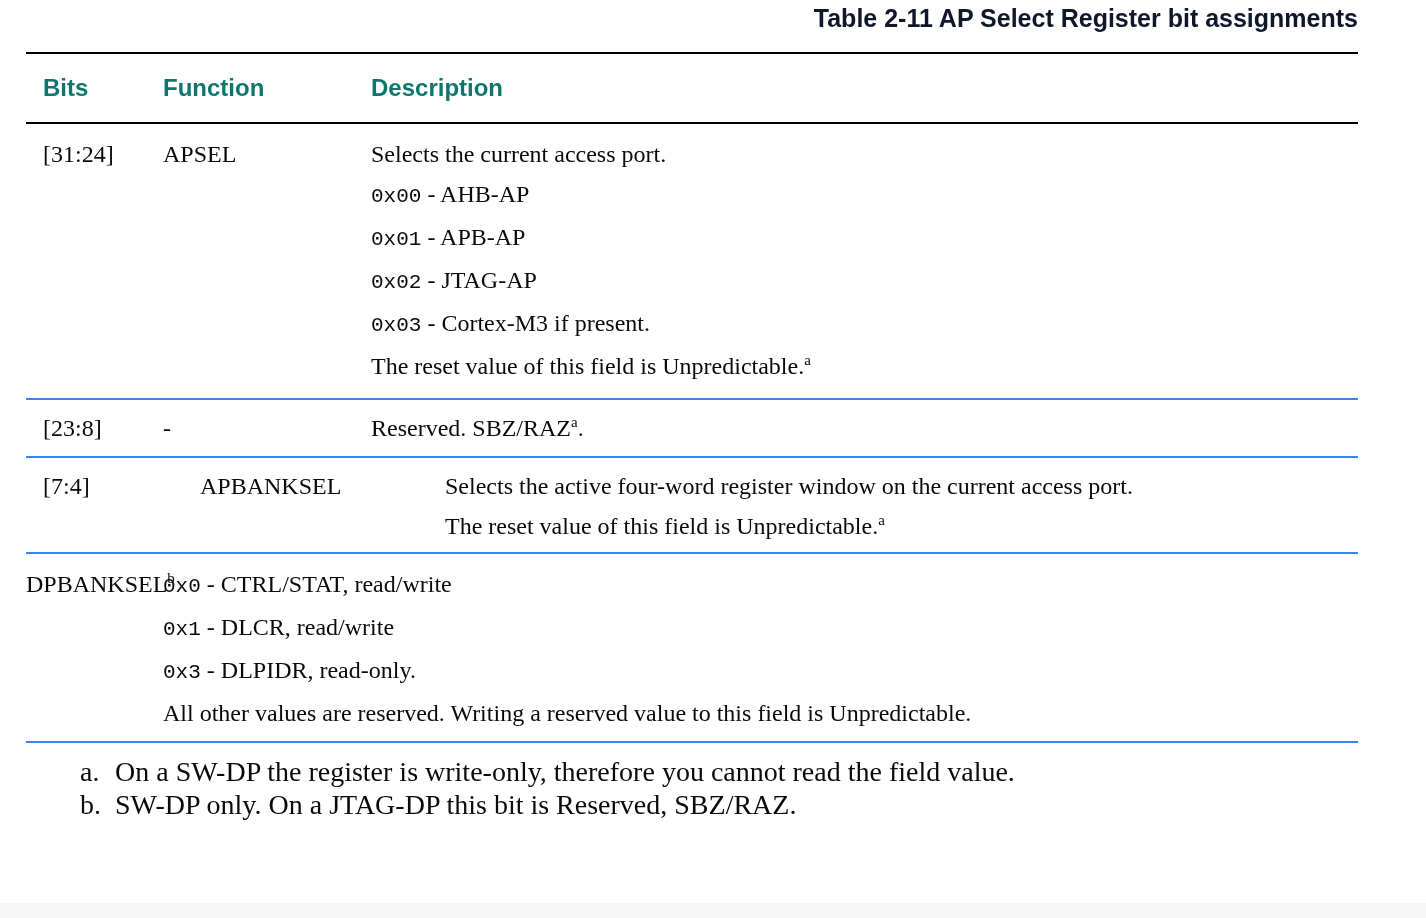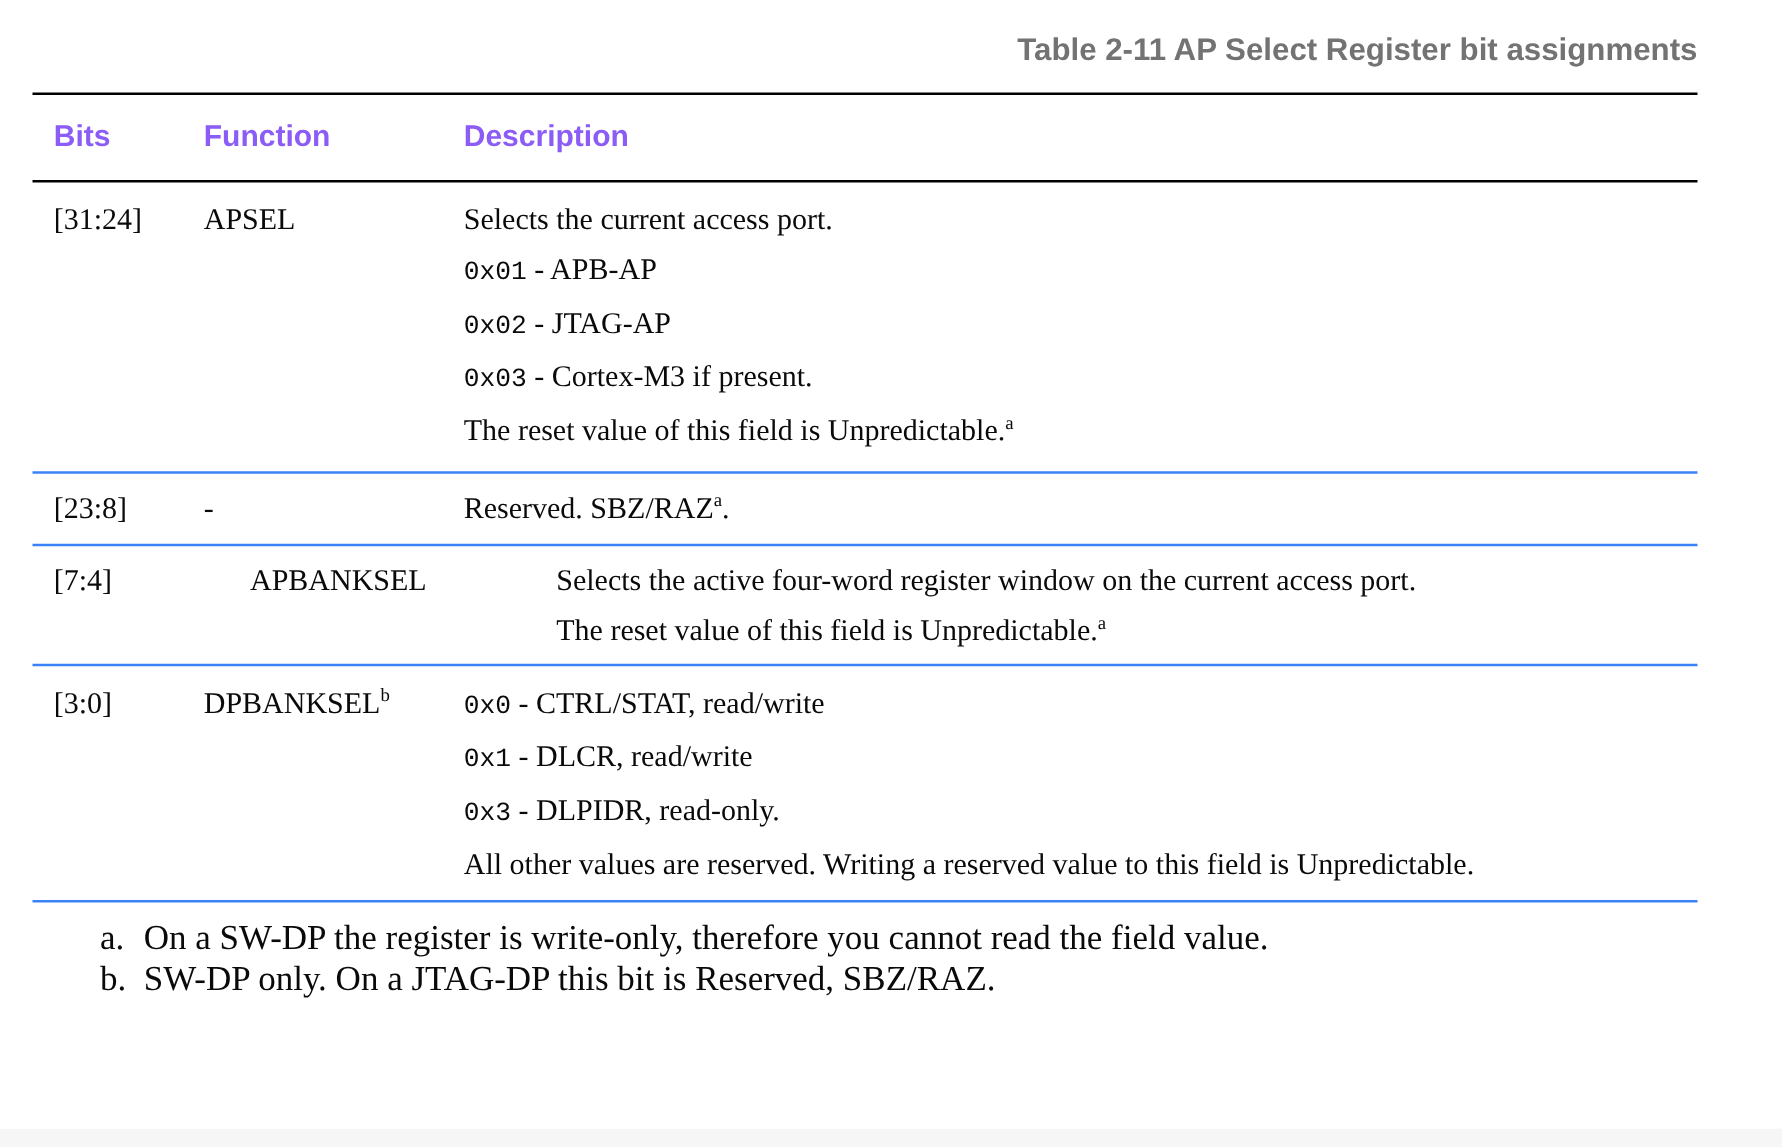--- a/index.html
+++ b/index.html
@@ -16,45 +16,44 @@
     overflow: hidden;
     font-family: "Liberation Serif", serif;
   }
   .content {
     position: absolute;
     left: 26px;
     top: 0;
     width: 1332px;
   }
   .caption {
-    margin-top: 22px;
     margin-bottom: 16px;
     font-family: "Liberation Sans", sans-serif;
     font-weight: bold;
     font-size: 25px;
     line-height: 36px;
     text-align: right;
-    color: #737373;
+    color: #0f172a;
   }
   .reg-table {
     border-top: 2px solid #000000;
     width: 100%;
   }
   .thead {
     display: grid;
     grid-template-columns: 137px 208px 1fr;
     border-bottom: 2px solid #000000;
     padding: 19px 0 19px 0;
   }
   .th {
     font-family: "Liberation Sans", sans-serif;
     font-weight: bold;
     font-size: 24px;
     line-height: 30px;
-    color: #8b5cf6;
+    color: #0f766e;
   }
   .th.c0 { padding-left: 17px; }
   .tr {
     display: grid;
     grid-template-columns: 137px 208px 1fr;
     border-bottom: 2px solid #3b82f6;
   }
   .tr:nth-child(1) { padding: 10px 0 12px 0; }
   .tr:nth-child(2) { padding: 8px 0 8px 0; }
   .tr:nth-child(3) { padding: 8px 0 6px 0; gap: 37px; }
@@ -107,20 +106,21 @@
           <div class="th c0">Bits</div>
           <div class="th c1">Function</div>
           <div class="th c2">Description</div>
         </div>
       <div id="tbody">
           <div class="tr">
             <div class="td bits">[31:24]</div>
             <div class="td func"><span>APSEL</span></div>
             <div class="td desc">
               <div class="line"><span>Selects the current access port.</span></div>
+              <div class="line"><span class="mono">0x00</span><span> - AHB-AP</span></div>
               <div class="line"><span class="mono">0x01</span><span> - APB-AP</span></div>
               <div class="line"><span class="mono">0x02</span><span> - JTAG-AP</span></div>
               <div class="line"><span class="mono">0x03</span><span> - Cortex-M3 if present.</span></div>
               <div class="line"><span>The reset value of this field is Unpredictable.</span><span class="sup">a</span></div>
             </div>
           </div>
           <div class="tr">
             <div class="td bits">[23:8]</div>
             <div class="td func"><span>-</span></div>
             <div class="td desc">
@@ -129,21 +129,20 @@
           </div>
           <div class="tr">
             <div class="td bits">[7:4]</div>
             <div class="td func"><span>APBANKSEL</span></div>
             <div class="td desc">
               <div class="line"><span>Selects the active four-word register window on the current access port.</span></div>
               <div class="line"><span>The reset value of this field is Unpredictable.</span><span class="sup">a</span></div>
             </div>
           </div>
           <div class="tr">
-            <div class="td bits">[3:0]</div>
             <div class="td func"><span>DPBANKSEL</span><span class="sup">b</span></div>
             <div class="td desc">
               <div class="line"><span class="mono">0x0</span><span> - CTRL/STAT, read/write</span></div>
               <div class="line"><span class="mono">0x1</span><span> - DLCR, read/write</span></div>
               <div class="line"><span class="mono">0x3</span><span> - DLPIDR, read-only.</span></div>
               <div class="line"><span>All other values are reserved. Writing a reserved value to this field is Unpredictable.</span></div>
             </div>
           </div>
         </div>
     </div>

